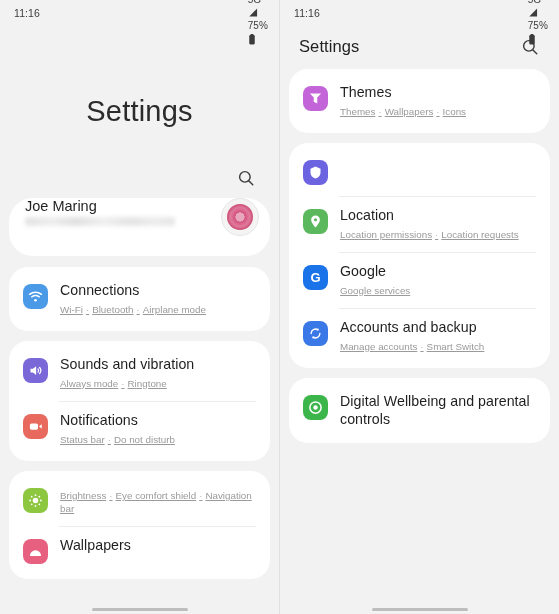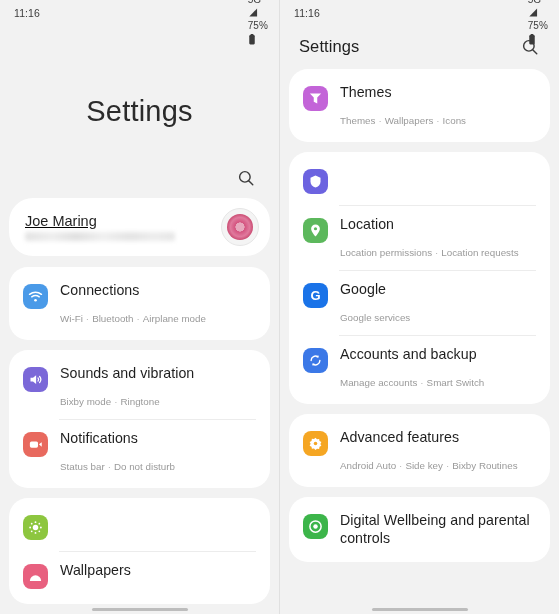--- a/index.html
+++ b/index.html
@@ -64,23 +64,22 @@
     border-radius: 19px;
     margin: 0 9px 10px 9px;
     padding: 4px 0;
   }
   .profile-card {
     background: #ffffff;
     border-radius: 24px;
     margin: 11px 9px 11px 9px;
     height: 58px;
     display: flex;
-    align-items: center;
+    align-items: flex-start;
     padding: 0 11px 0 16px;
-    text-decoration: underline;
   }
   .profile-text { flex: 1; }
   .profile-name { font-size: 14.5px; color: #1f1f1f; margin-bottom: 3px; }
   .profile-email {
     height: 9px; width: 150px;
     background: linear-gradient(90deg,#e3e3e3 0%,#eeeeee 18%,#e0e0e0 34%,#f0f0f0 52%,#e4e4e4 70%,#ededed 86%,#e6e6e6 100%);
     filter: blur(2.2px);
     border-radius: 3px;
   }
   .avatar-wrap {
@@ -112,21 +111,21 @@
     border-radius: 8px;
     flex: 0 0 25px;
     margin-right: 12px;
     margin-top: 2px;
     display: flex; align-items: center; justify-content: center;
   }
   .ic svg { width: 15px; height: 15px; display: block; }
   .ic .glyph { color: #fff; font-size: 13px; font-weight: 700; line-height: 1; }
   .rtext { flex: 1; min-width: 0; padding-top: 0px; }
   .rtitle { font-size: 14.2px; color: #1f1f1f; line-height: 1.25; letter-spacing: .05px; }
-  .rsub { font-size: 9.8px; color: #9a9a9a; margin-top: 12px; line-height: 1.35; }
+  .rsub { font-size: 9.8px; color: #9a9a9a; margin-top: 3px; line-height: 1.35; text-decoration: underline; }
   .rsub .dot { padding: 0 3px; color: #b5b5b5; }
 
   
   .gesture {
     position: absolute;
     bottom: 3px; left: 50%;
     transform: translateX(-50%);
     width: 96px; height: 3px;
     border-radius: 2px;
     background: #bdbdbd;
@@ -197,21 +196,21 @@
           <div class="row">
             <div class="ic" style="background:#7b68d8">
               <svg viewBox="0 0 24 24">
                 <path d="M4 9h4l5-4v14l-5-4H4z" fill="#ffffff"></path>
                 <path d="M16 9.5a4 4 0 010 5" stroke="#ffffff" stroke-width="2" fill="none" stroke-linecap="round"></path>
                 <path d="M18.6 7.2a7.5 7.5 0 010 9.6" stroke="#ffffff" stroke-width="2" fill="none" stroke-linecap="round"></path>
               </svg>
             </div>
             <div class="rtext">
               <div class="rtitle">Sounds and vibration</div>
-              <div class="rsub"><span>Bixby mode</span><span class="dot">·</span><span>Ringtone</span></div>
+              <div class="rsub"><span>Always mode</span><span class="dot">·</span><span>Ringtone</span></div>
             </div>
           </div>
           <div class="row">
             <div class="ic" style="background:#e8695e">
               <svg viewBox="0 0 24 24">
                 <rect x="3" y="7" width="13" height="10" rx="2.6" fill="#ffffff"></rect>
                 <path d="M17.5 11.5 L22 8.5v7z" fill="#ffffff"></path>
               </svg>
             </div>
             <div class="rtext">
@@ -231,20 +230,21 @@
                   <circle cx="3.4" cy="12" r="1.5"></circle>
                   <circle cx="20.6" cy="12" r="1.5"></circle>
                   <circle cx="5.9" cy="5.9" r="1.4"></circle>
                   <circle cx="18.1" cy="18.1" r="1.4"></circle>
                   <circle cx="18.1" cy="5.9" r="1.4"></circle>
                   <circle cx="5.9" cy="18.1" r="1.4"></circle>
                 </g>
               </svg>
             </div>
             <div class="rtext">
+              <div class="rsub"><span>Brightness</span><span class="dot">·</span><span>Eye comfort shield</span><span class="dot">·</span><span>Navigation bar</span></div>
             </div>
           </div>
           <div class="row">
             <div class="ic" style="background:#e8607f">
               <svg viewBox="0 0 24 24">
                 <path d="M3 19a9 9 0 0118 0z" fill="#ffffff"></path>
               </svg>
             </div>
             <div class="rtext">
               <div class="rtitle">Wallpapers</div>
@@ -338,34 +338,20 @@
               </svg>
             </div>
             <div class="rtext">
               <div class="rtitle">Accounts and backup</div>
               <div class="rsub"><span>Manage accounts</span><span class="dot">·</span><span>Smart Switch</span></div>
             </div>
           </div>
         </div>
         <div class="card">
           <div class="row">
-            <div class="ic" style="background:#f5a623">
-              <svg viewBox="0 0 24 24">
-                <path d="M12 2.6l2.4 2.4 3.4-.4.6 3.4 3 1.6-1.6 3 1.6 3-3 1.6-.6 3.4-3.4-.4L12 22.4 9.6 20l-3.4.4-.6-3.4-3-1.6 1.6-3-1.6-3 3-1.6.6-3.4 3.4.4z" fill="#ffffff"></path>
-                <circle cx="12" cy="12" r="2.8" fill="#f5a623"></circle>
-              </svg>
-            </div>
-            <div class="rtext">
-              <div class="rtitle">Advanced features</div>
-              <div class="rsub"><span>Android Auto</span><span class="dot">·</span><span>Side key</span><span class="dot">·</span><span>Bixby Routines</span></div>
-            </div>
-          </div>
-        </div>
-        <div class="card">
-          <div class="row">
             <div class="ic" style="background:#3cb54a">
               <svg viewBox="0 0 24 24">
                 <circle cx="12" cy="12" r="9" fill="none" stroke="#ffffff" stroke-width="2.4"></circle>
                 <circle cx="12" cy="12" r="3.6" fill="#ffffff"></circle>
               </svg>
             </div>
             <div class="rtext">
               <div class="rtitle">Digital Wellbeing and parental controls</div>
             </div>
           </div>

